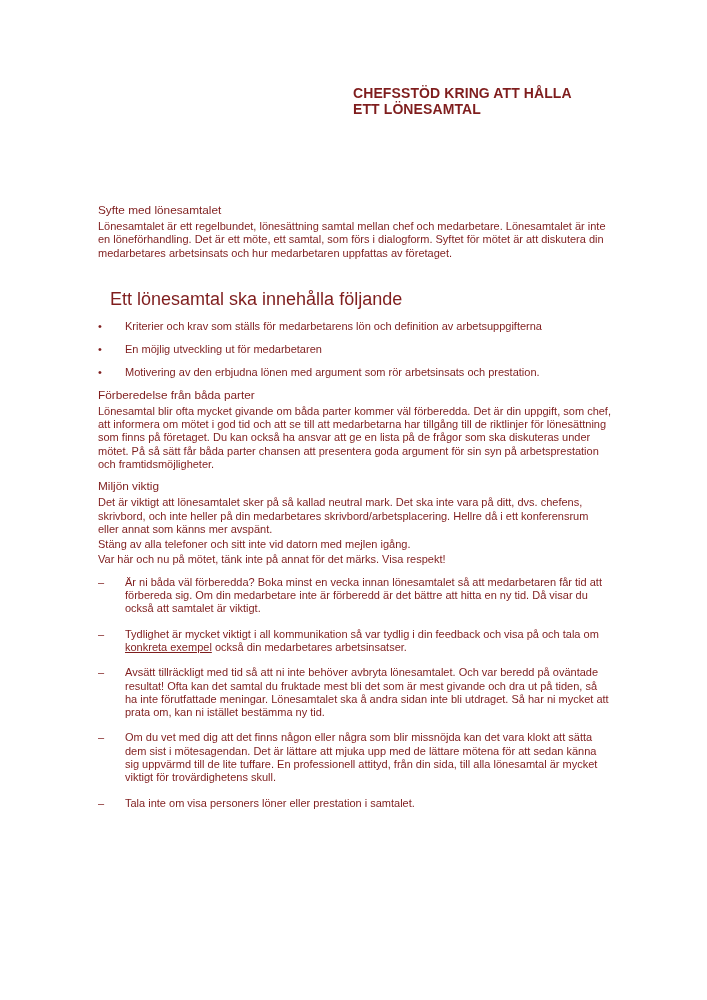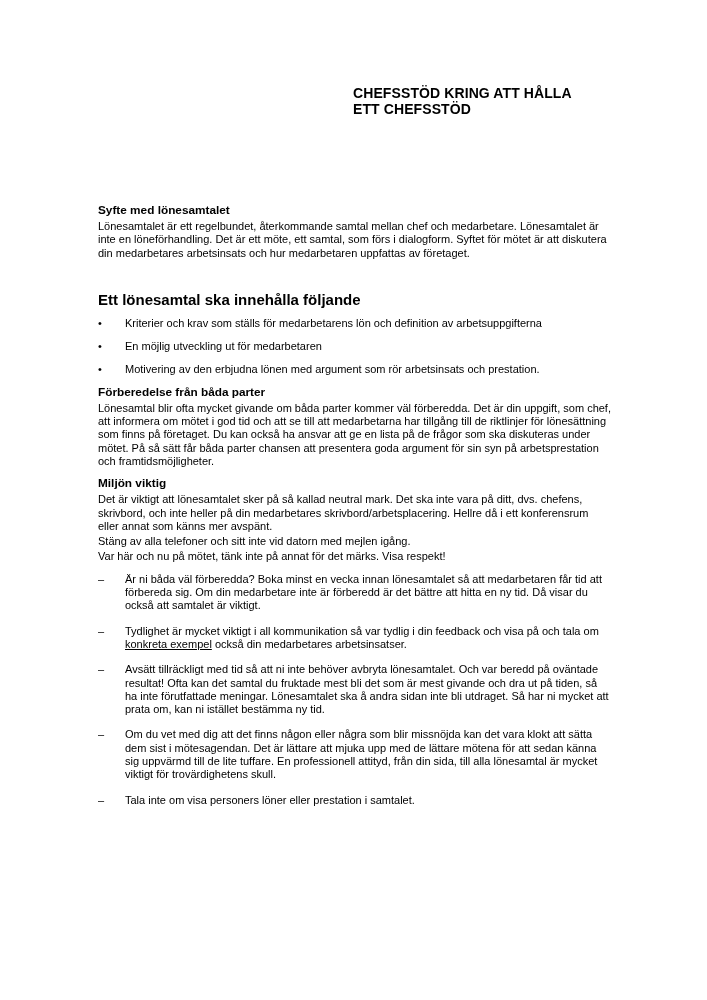--- a/index.html
+++ b/index.html
@@ -1,39 +1,39 @@
 <!DOCTYPE html>
 <html><head>
 <meta charset="utf-8">
 <style>
   html,body{margin:0;padding:0;background:#ffffff;}
   .page{
     position:relative;
     width:707px;height:1000px;
     background:#ffffff;
     font-family:"Liberation Sans", sans-serif;
-    color:#000000;
+    color:#7f1d1d;
     overflow:hidden;
   }
   .doc-title{
     position:absolute;left:353px;top:86px;
     font-size:14px;font-weight:bold;line-height:15.5px;
     letter-spacing:0.1px;
     white-space:nowrap;
   }
   .content{
     position:absolute;left:98px;top:203px;width:514px;
   }
   .h-small{
-    font-size:11.8px;font-weight:bold;line-height:15px;
+    font-size:11.8px;font-weight:normal;line-height:15px;
     margin:0 0 2px 0;
   }
   .h-big{
-    font-size:15px;font-weight:bold;line-height:17px;
-    margin:0;
+    font-size:18px;font-weight:normal;line-height:17px;
+    margin:12px;
   }
   .body-p{
     font-size:11px;line-height:13.3px;margin:0;
   }
   .mt-innehall{margin-top:31px;}
   .mt-list-first{margin-top:9px;}
   .mt-list-item{margin-top:10px;}
   .mt-dash-first{margin-top:9px;}
   .mt-dash-item{margin-top:12px;}
   .mt-forberedelse{margin-top:8px;}
@@ -54,27 +54,27 @@
   }
   .footer .b{font-weight:bold;}
 </style>
 </head>
 <body>
 
 <div class="page">
 
   <div class="doc-title">
     <div>CHEFSSTÖD KRING ATT HÅLLA</div>
-    <div>ETT CHEFSSTÖD</div>
+    <div>ETT LÖNESAMTAL</div>
   </div>
 
   <div class="content">
 
     <div class="h-small">Syfte med lönesamtalet</div>
-    <p class="body-p">Lönesamtalet är ett regelbundet, återkommande samtal mellan chef och medarbetare. Lönesamtalet är inte en löneförhandling. Det är ett möte, ett samtal, som förs i dialogform. Syftet för mötet är att diskutera din medarbetares arbetsinsats och hur medarbetaren uppfattas av företaget.</p>
+    <p class="body-p">Lönesamtalet är ett regelbundet, lönesättning samtal mellan chef och medarbetare. Lönesamtalet är inte en löneförhandling. Det är ett möte, ett samtal, som förs i dialogform. Syftet för mötet är att diskutera din medarbetares arbetsinsats och hur medarbetaren uppfattas av företaget.</p>
 
     <div class="h-big mt-innehall">Ett lönesamtal ska innehålla följande</div>
 
     <div class="li mt-list-first">
       <span class="marker">•</span>
       <span>Kriterier och krav som ställs för medarbetarens lön och definition av arbetsuppgifterna</span>
     </div>
     <div class="li mt-list-item">
       <span class="marker">•</span>
       <span>En möjlig utveckling ut för medarbetaren</span>

